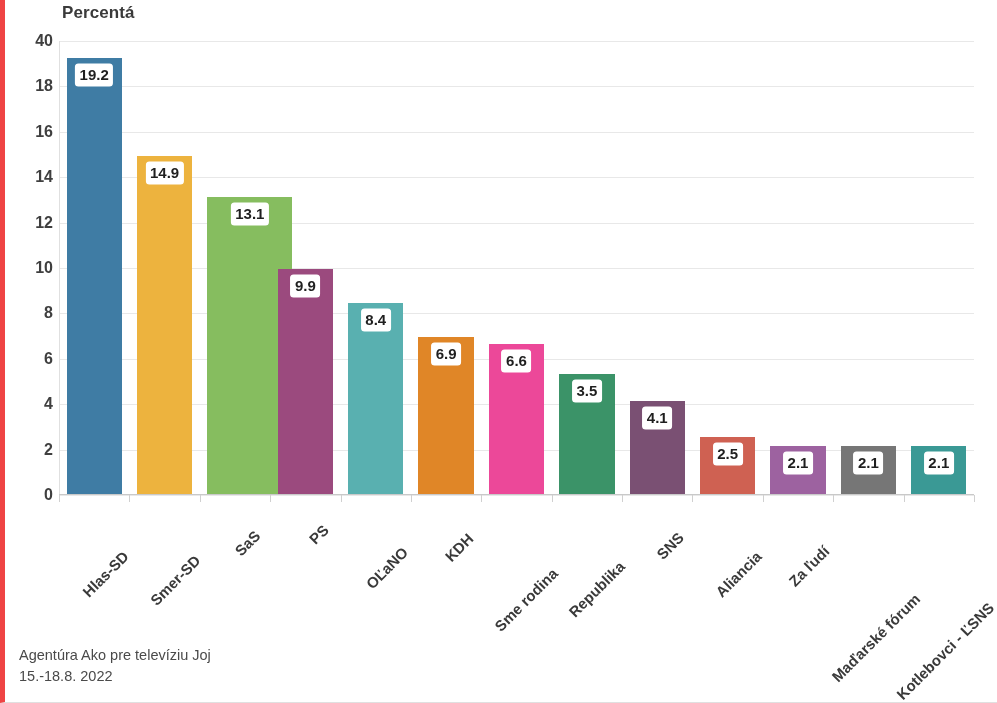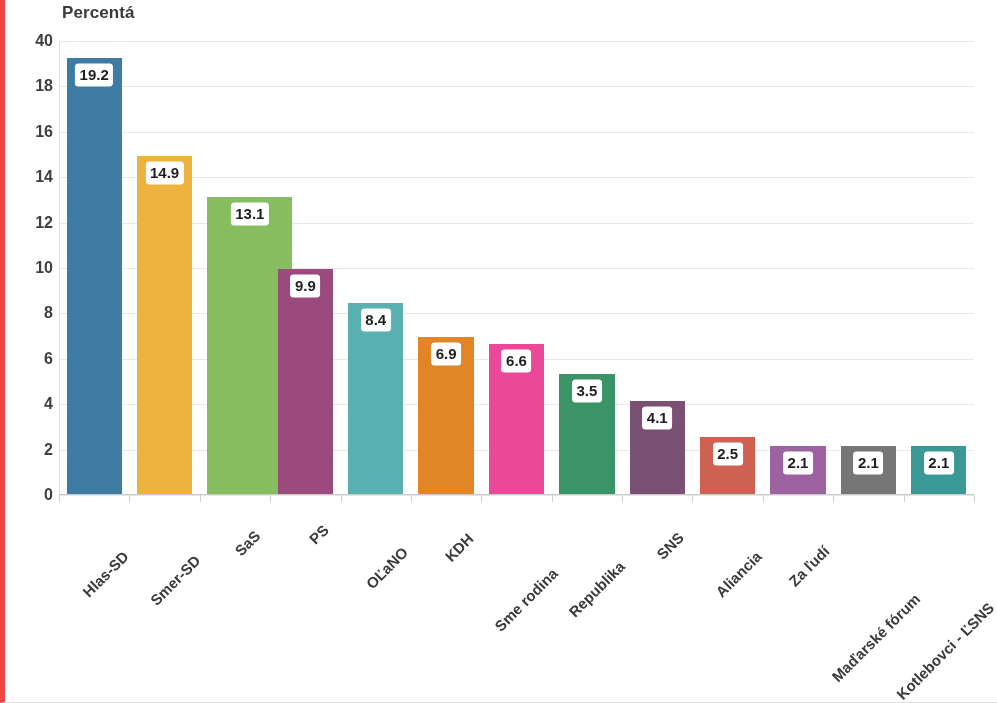--- a/index.html
+++ b/index.html
@@ -305,14 +305,18 @@
       <div class="xtick-label" style="left: 677.1px;"><span class="xtick-label-inner">Aliancia</span></div>
       <div class="xtick-mark" style="left: 703.846px;"></div>
       <div class="xtick-label" style="left: 747.485px;"><span class="xtick-label-inner">Za ľudí</span></div>
       <div class="xtick-mark" style="left: 774.231px;"></div>
       <div class="xtick-label" style="left: 817.869px;"><span class="xtick-label-inner">Maďarské fórum</span></div>
       <div class="xtick-mark" style="left: 844.615px;"></div>
       <div class="xtick-label" style="left: 888.254px;"><span class="xtick-label-inner">Kotlebovci - ĽSNS</span></div>
       <div class="xtick-mark" style="left: 915px;"></div>
     </div>
 
+  <div id="footer">
+    <div>Agentúra Ako pre televíziu Joj</div>
+    <div>15.-18.8. 2022</div>
+  </div>
 
 </div>
 
 </body></html>

